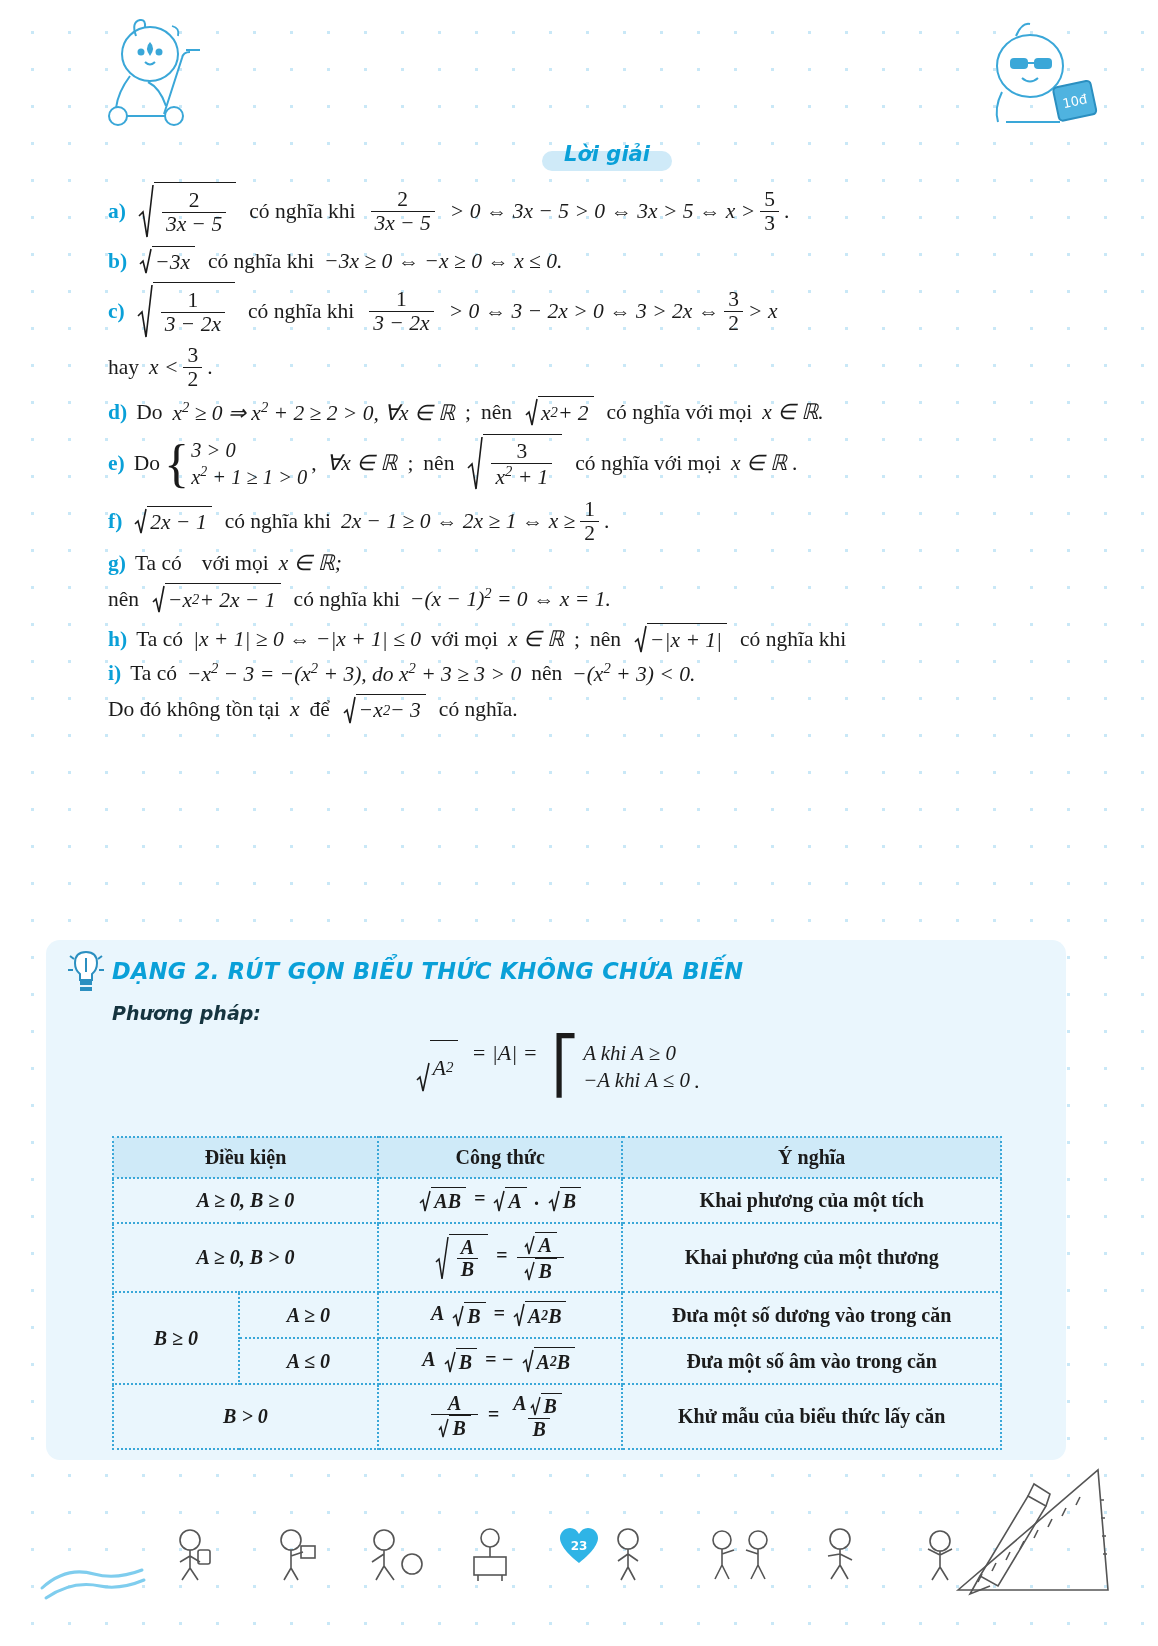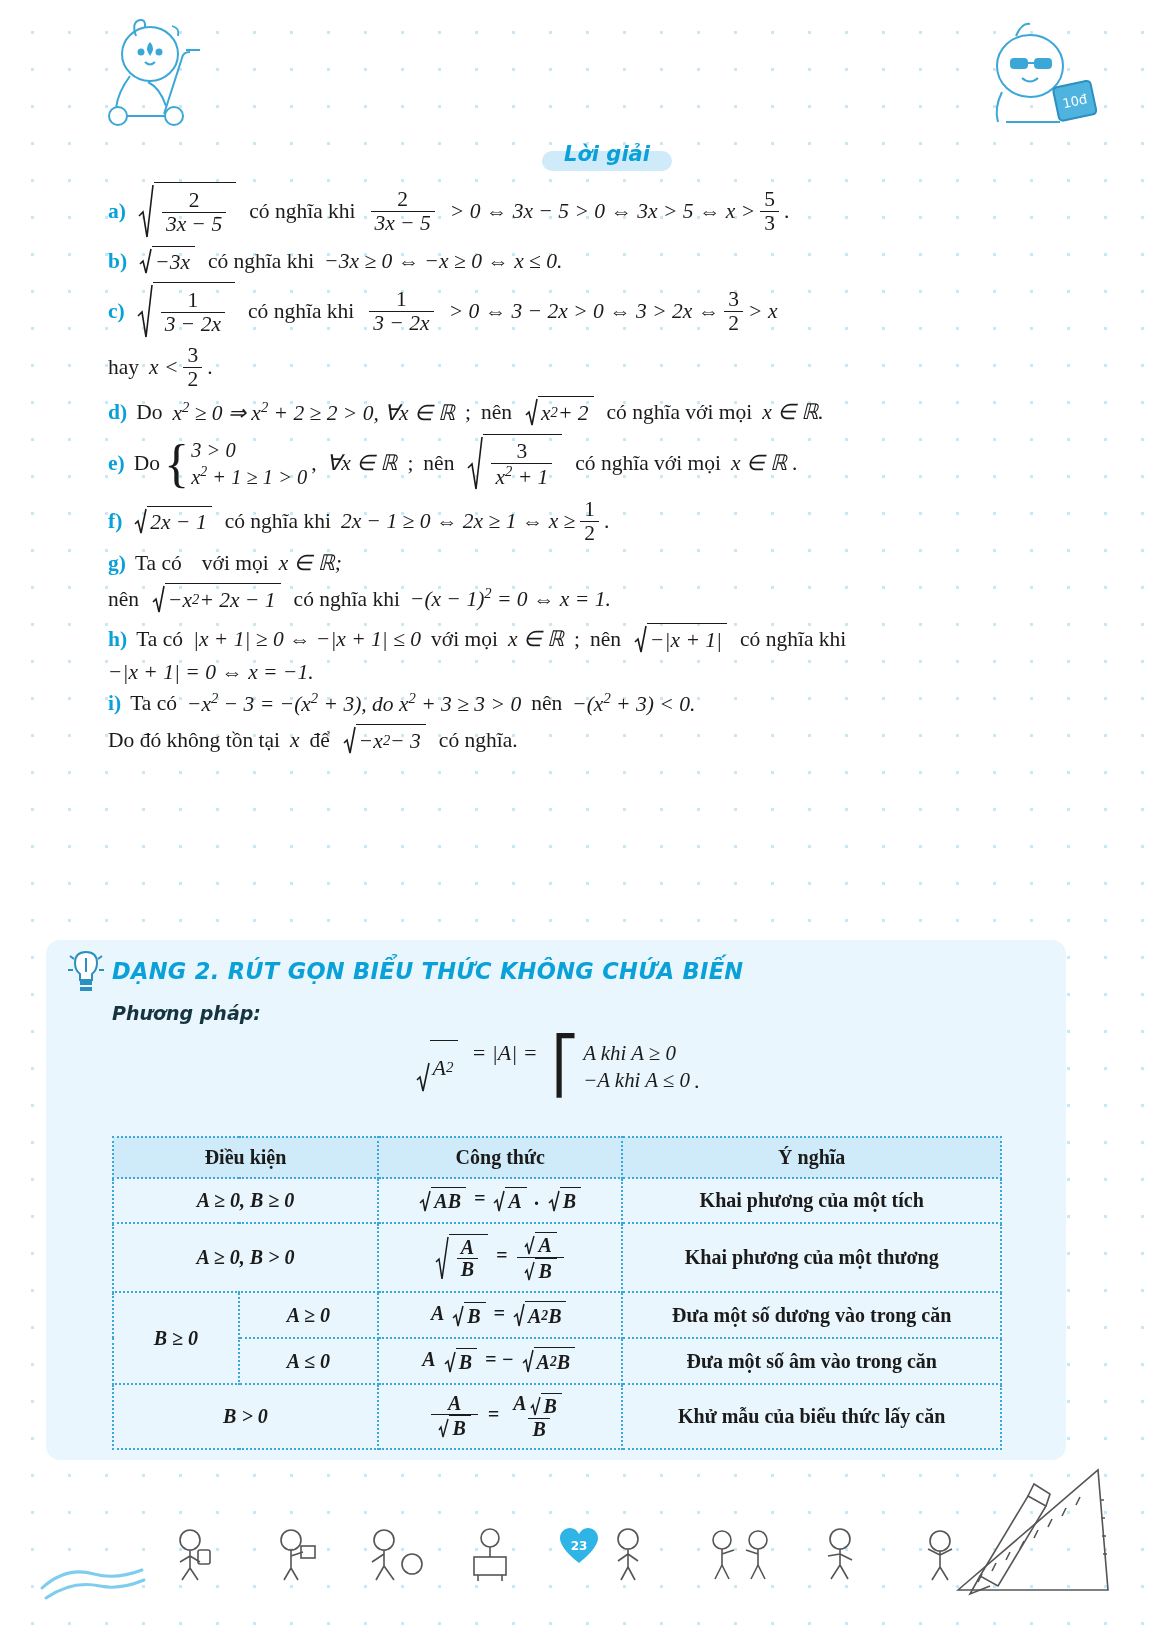--- a/index.html
+++ b/index.html
@@ -419,23 +419,20 @@
       <span class="sqrt">
         <span class="sign">
             <svg width="13" height="32" viewBox="0 0 13 32">
               <path d="M1 19 L4 16 L7 29 L12 3" fill="none" stroke="#1b1b1b" stroke-width="1.6"></path>
             </svg>
           </span>
         <span class="radicand it">−|x + 1|</span>
       </span>
       <span class="sp"></span>
       <span class="txt">có nghĩa khi</span>
-    </div>
-    <div class="line" style="margin-bottom:8px;">
-      <span class="it">−|x + 1| = 0 ⇔ x = −1.</span>
     </div>
 
     <div class="line" style="margin-bottom:8px;">
       <span class="lbl">i)</span>
       <span class="txt">Ta có</span>
       <span class="sp"></span>
       <span class="it">−x<span class="sup">2</span> − 3 = −(x<span class="sup">2</span> + 3), do  x<span class="sup">2</span> + 3 ≥ 3 &gt; 0</span>
       <span class="sp"></span>
       <span class="txt">nên</span>
       <span class="sp"></span>

